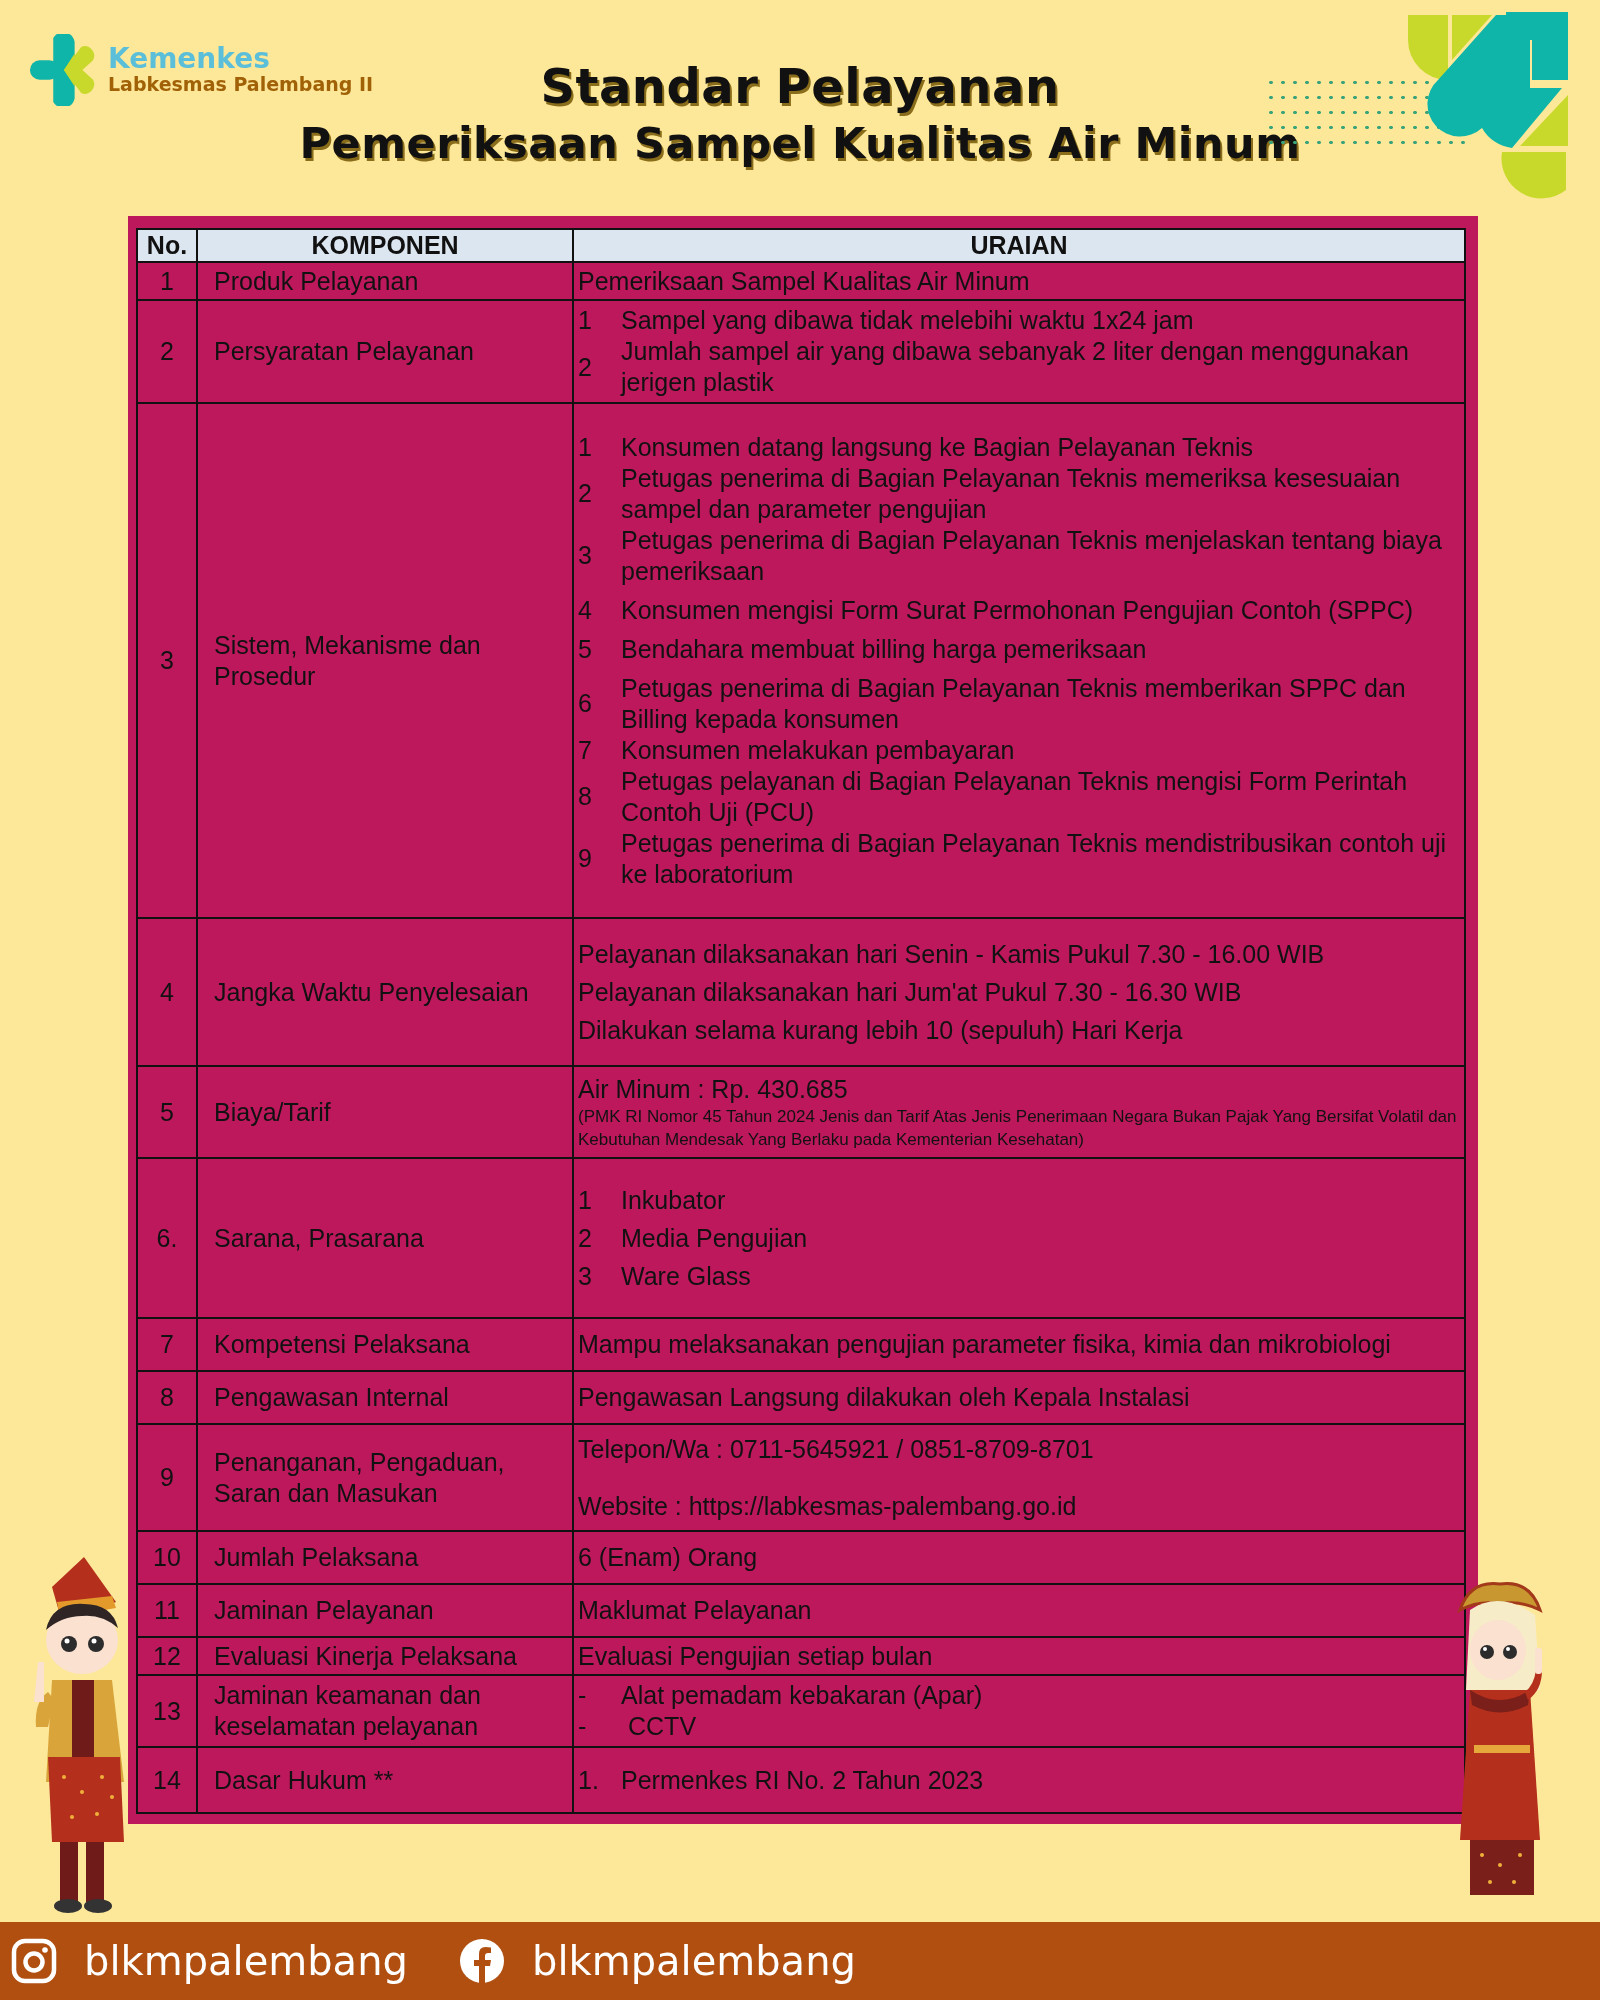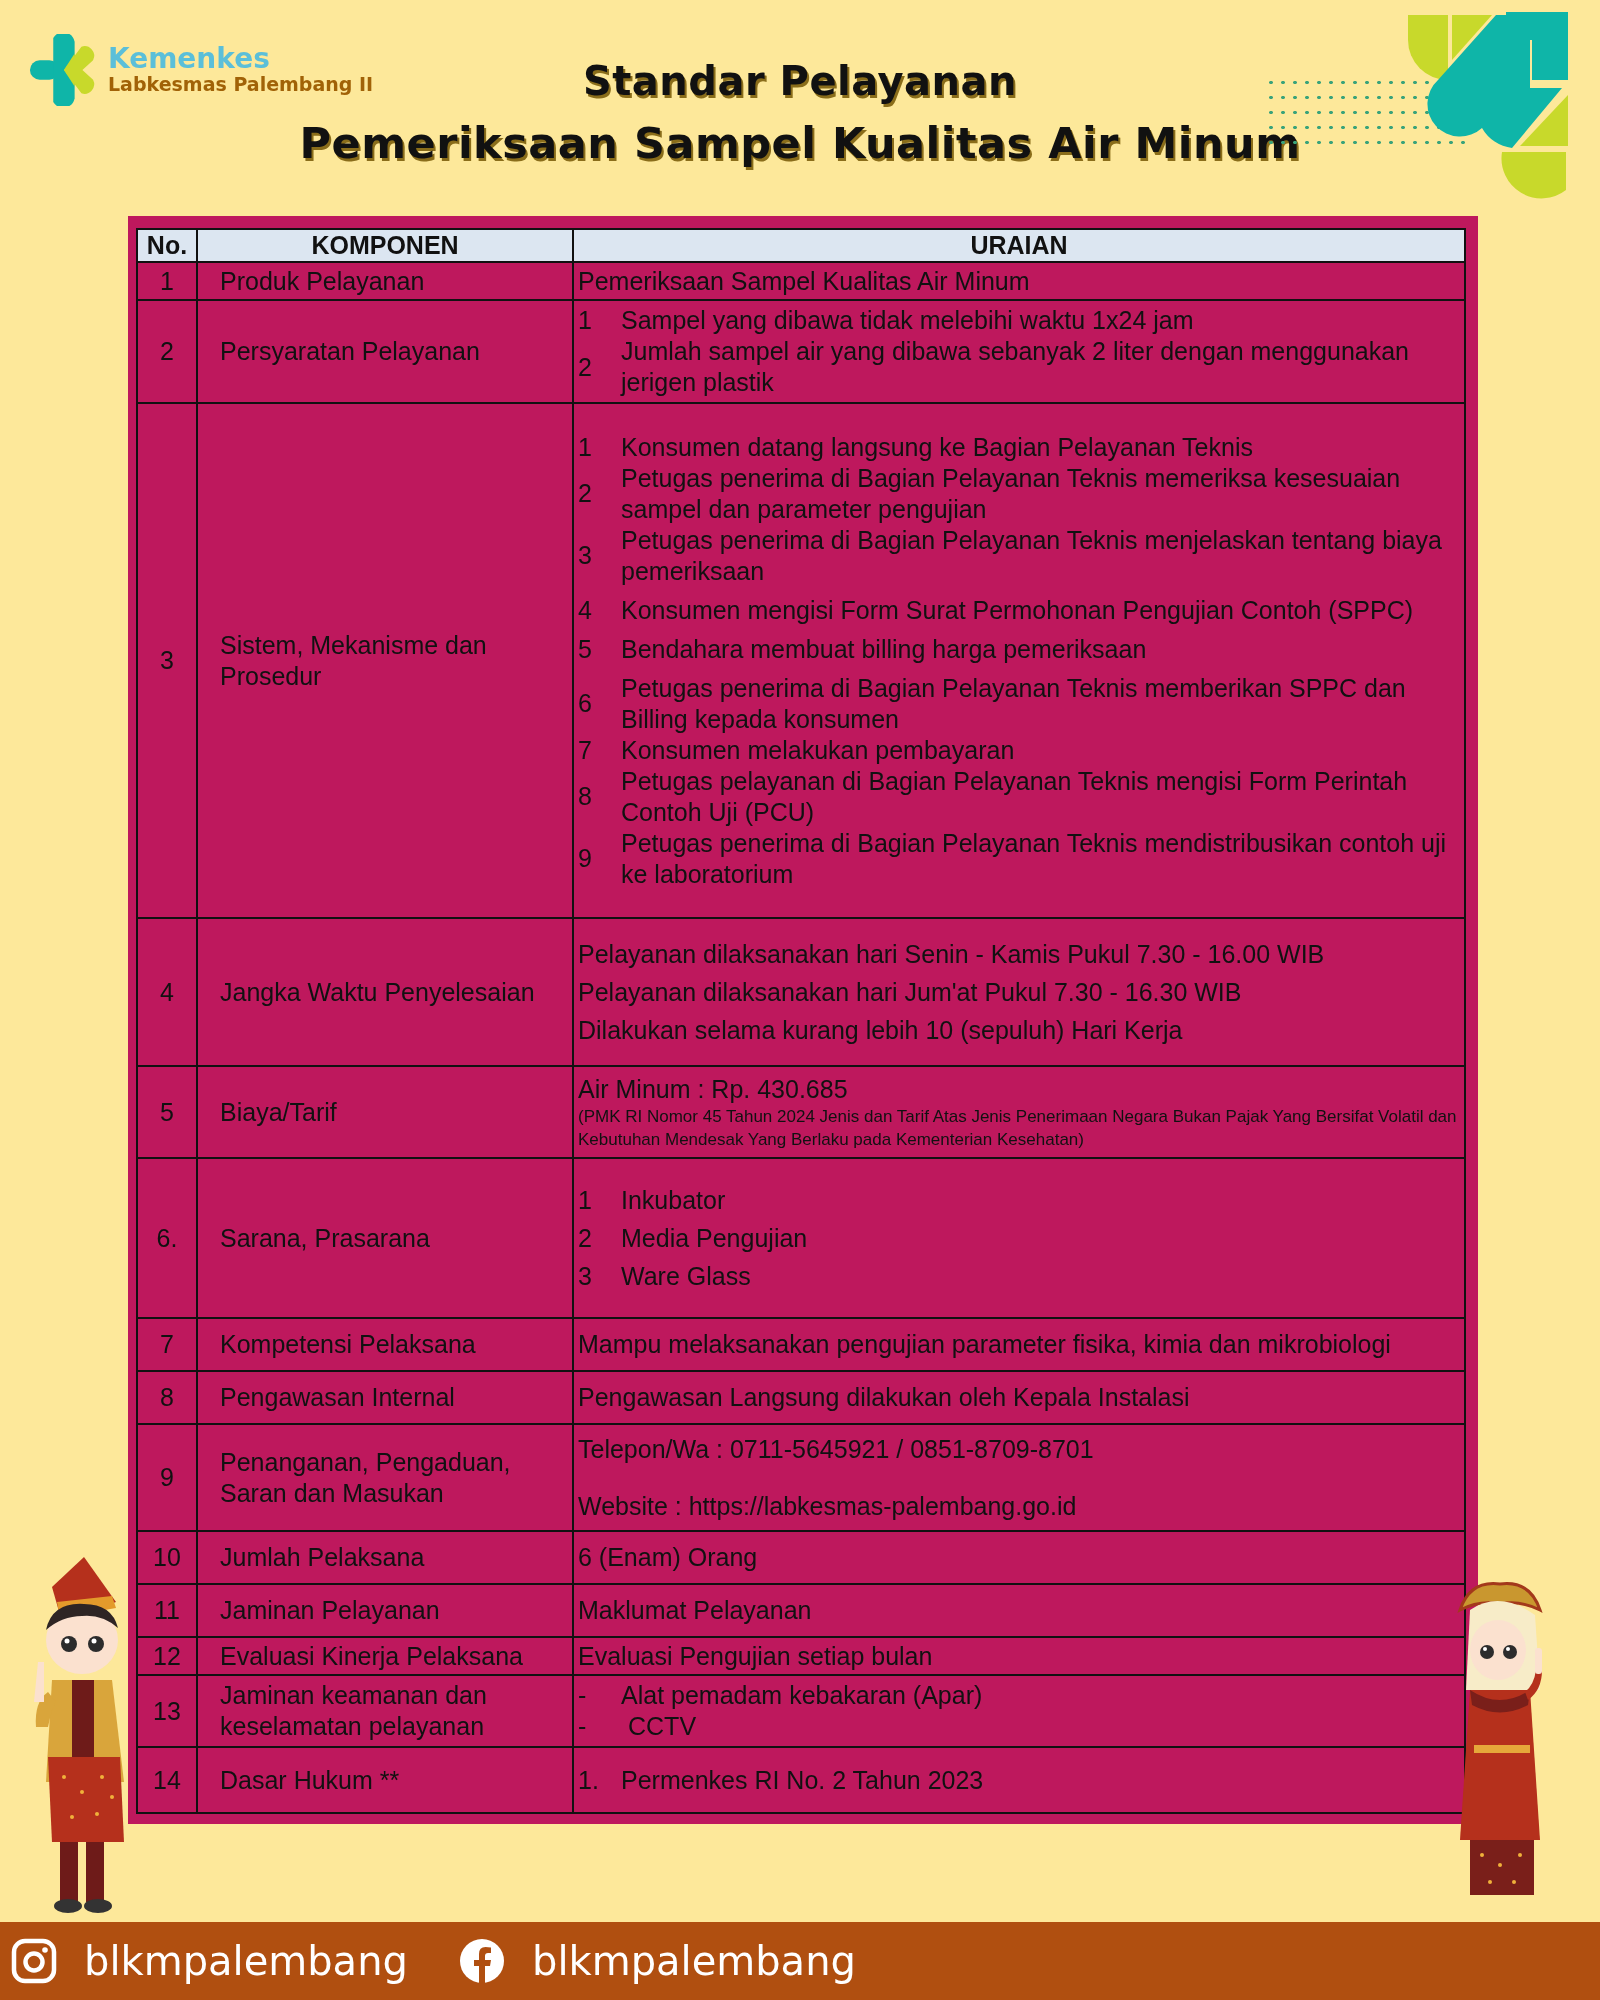--- a/index.html
+++ b/index.html
@@ -15,36 +15,36 @@
   .logo { position: absolute; left: 28px; top: 34px; display: flex; align-items: center; gap: 12px; }
   .logo svg { width: 68px; height: 72px; }
   .logo-text .brand { color: #5bbfd9; font-weight: bold; font-size: 28px; font-family: "DejaVu Sans", sans-serif; line-height: 1; }
   .logo-text .sub { color: #a16207; font-weight: bold; font-size: 19px; font-family: "DejaVu Sans", sans-serif; margin-top: 0; }
   .title {
     position: absolute; left: 0; width: 1600px; text-align: center;
     font-family: "DejaVu Sans", sans-serif; font-weight: bold; color: #111;
     text-shadow: 2px 3px 0 #8a6d1a;
     letter-spacing: 0.5px;
   }
-  .title.t1 { top: 58px; font-size: 40px; }
+  .title.t1 { top: 58px; font-size: 48px; }
   .title.t2 { top: 118px; font-size: 43px; }
   .deco-right { position: absolute; right: 0; top: 0; width: 420px; height: 210px; }
   .dots { position: absolute; left: 1265px; top: 75px; width: 200px; height: 70px;
     background-image: radial-gradient(circle, #3aa37a 1.6px, transparent 2px);
     background-size: 12px 15px; }
   
   .panel { position: absolute; left: 128px; top: 216px; width: 1350px; height: 1608px; background: #be185d; }
   table.sp {
     position: absolute; left: 8px; top: 12px; width: 1330px;
     border-collapse: collapse; font-size: 25px; line-height: 31px;
   }
   table.sp th, table.sp td { border: 2.5px solid #111; vertical-align: middle; }
   table.sp th { background: #dce6f1; font-weight: bold; font-size: 25px; height: 32px; text-align: center; }
   td.no { width: 60px; text-align: center; }
-  td.komp { width: 376px; padding-left: 22px; }
+  td.komp { width: 376px; padding-left: 16px; }
   td.uraian { padding: 2px 6px 2px 4px; }
   .item { display: flex; align-items: center; }
   .item .n { width: 43px; flex: none; }
   .item .t { flex: 1; }
   .gap { margin: 8px 0; }
   .line { margin: 7px 0; }
   .small { font-size: 17px; line-height: 23px; }
   
   .char-left { position: absolute; left: 12px; top: 1552px; width: 130px; height: 370px; }
   .char-right { position: absolute; left: 1430px; top: 1570px; width: 130px; height: 340px; }

